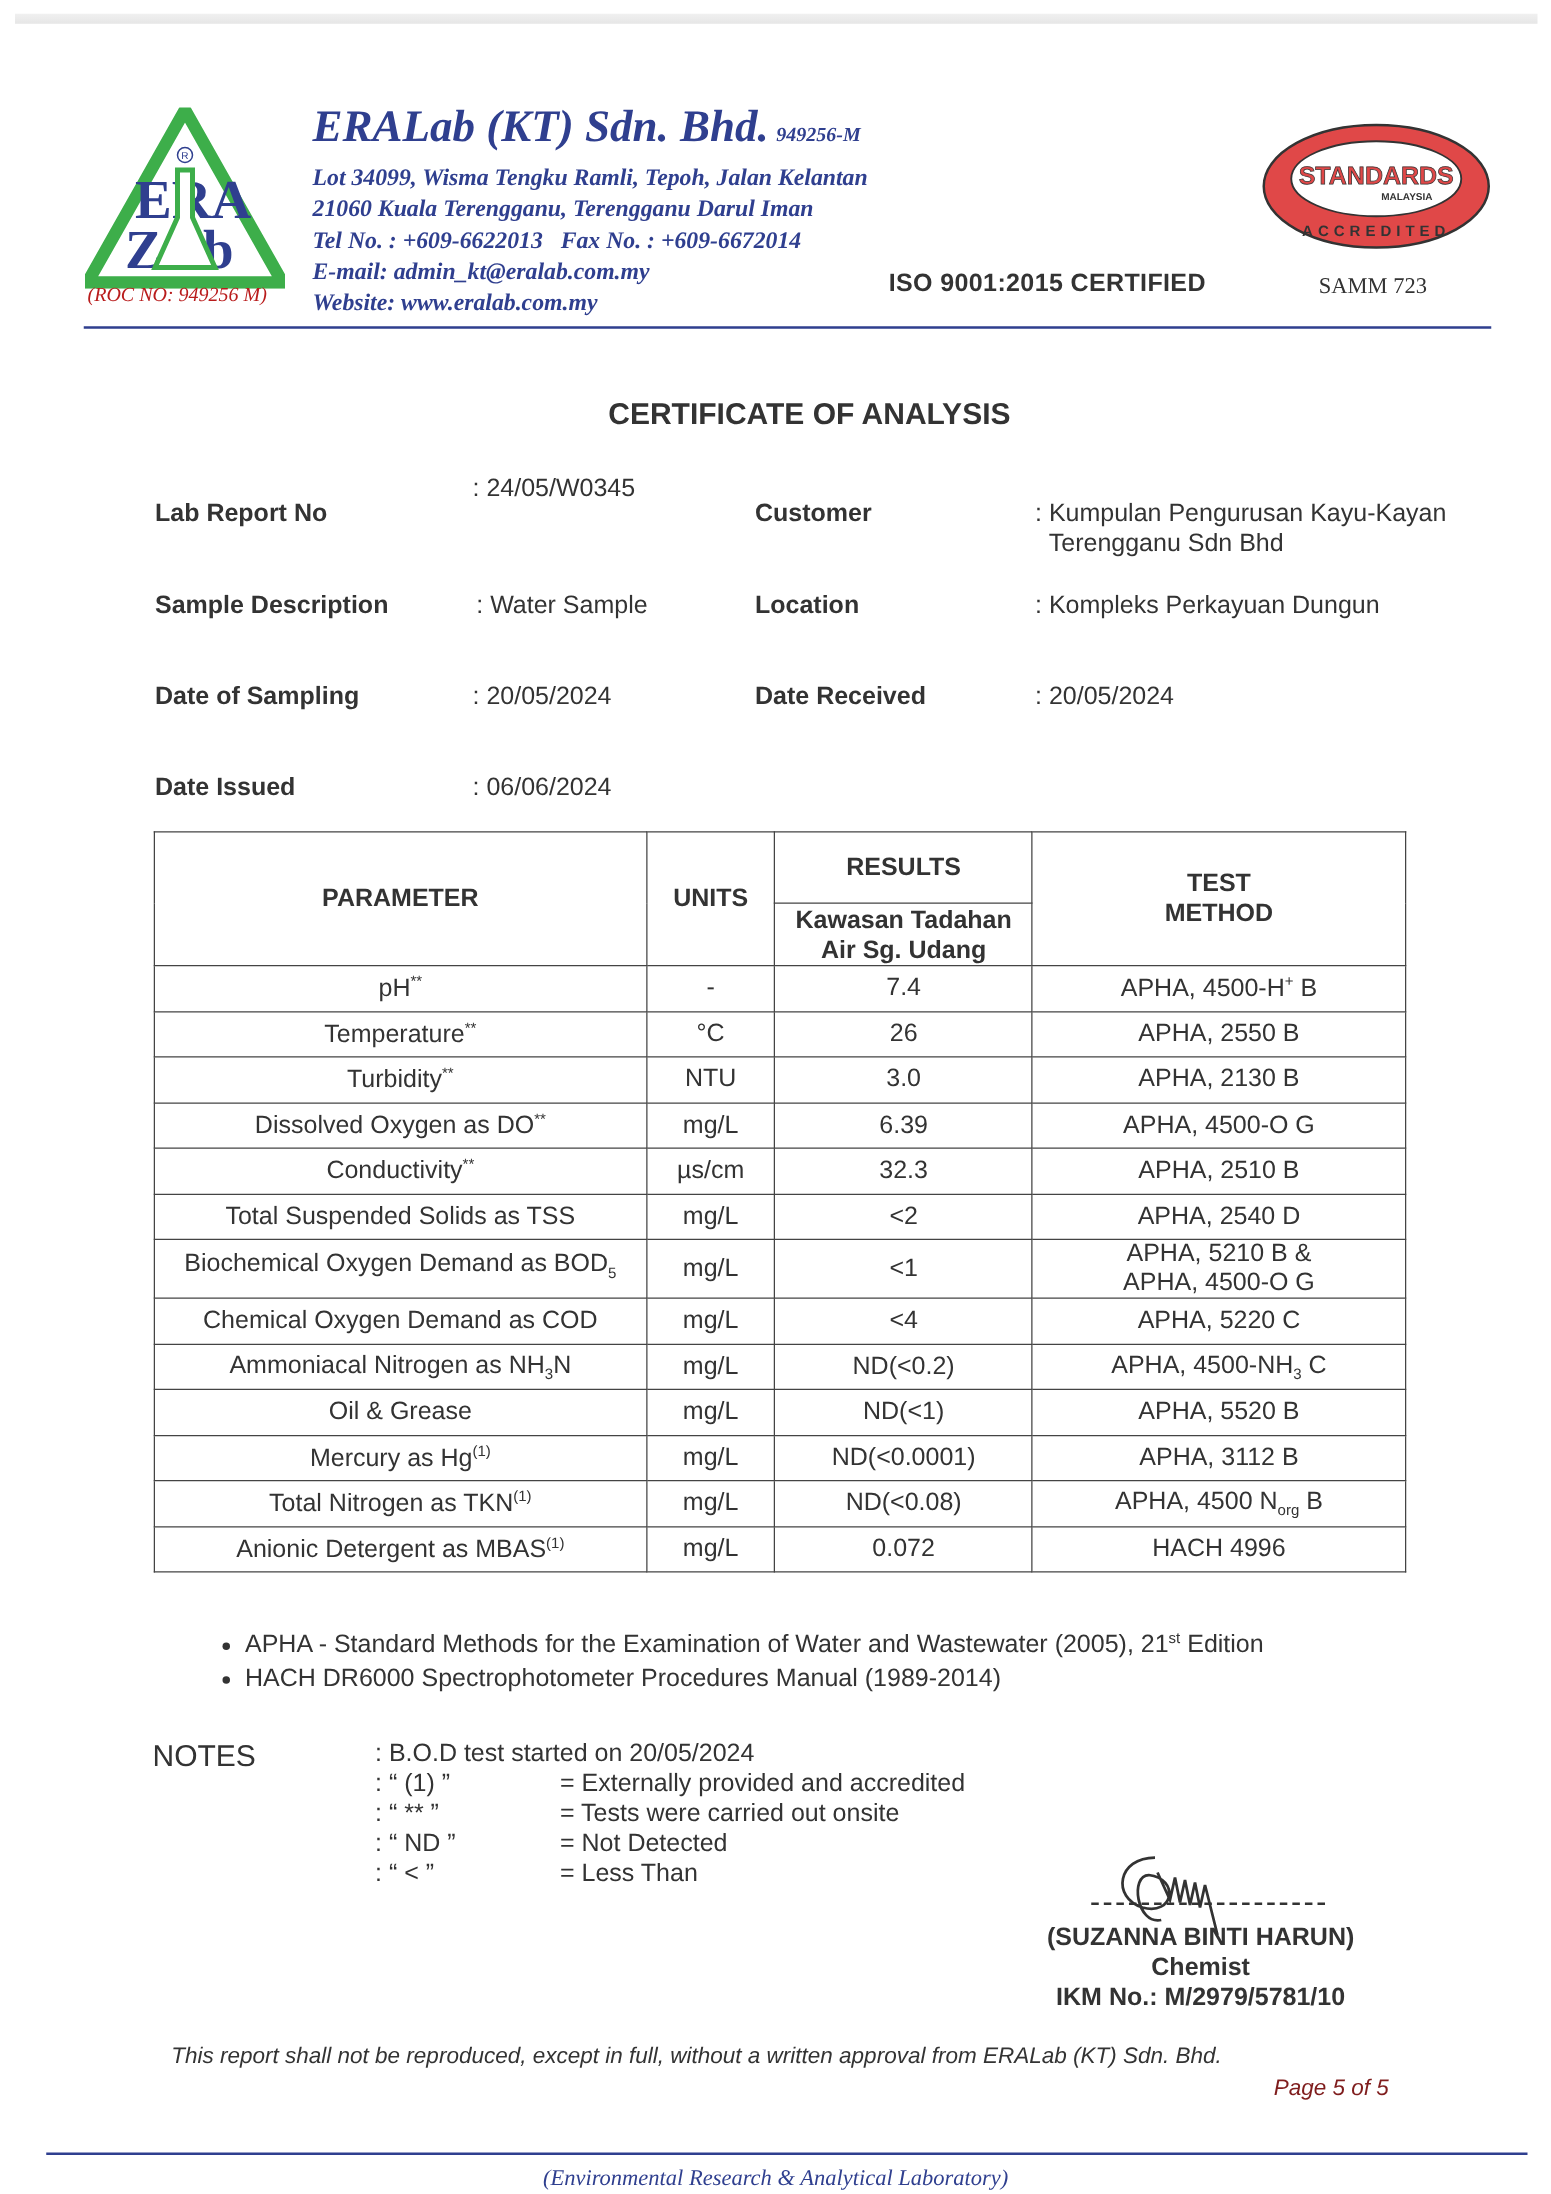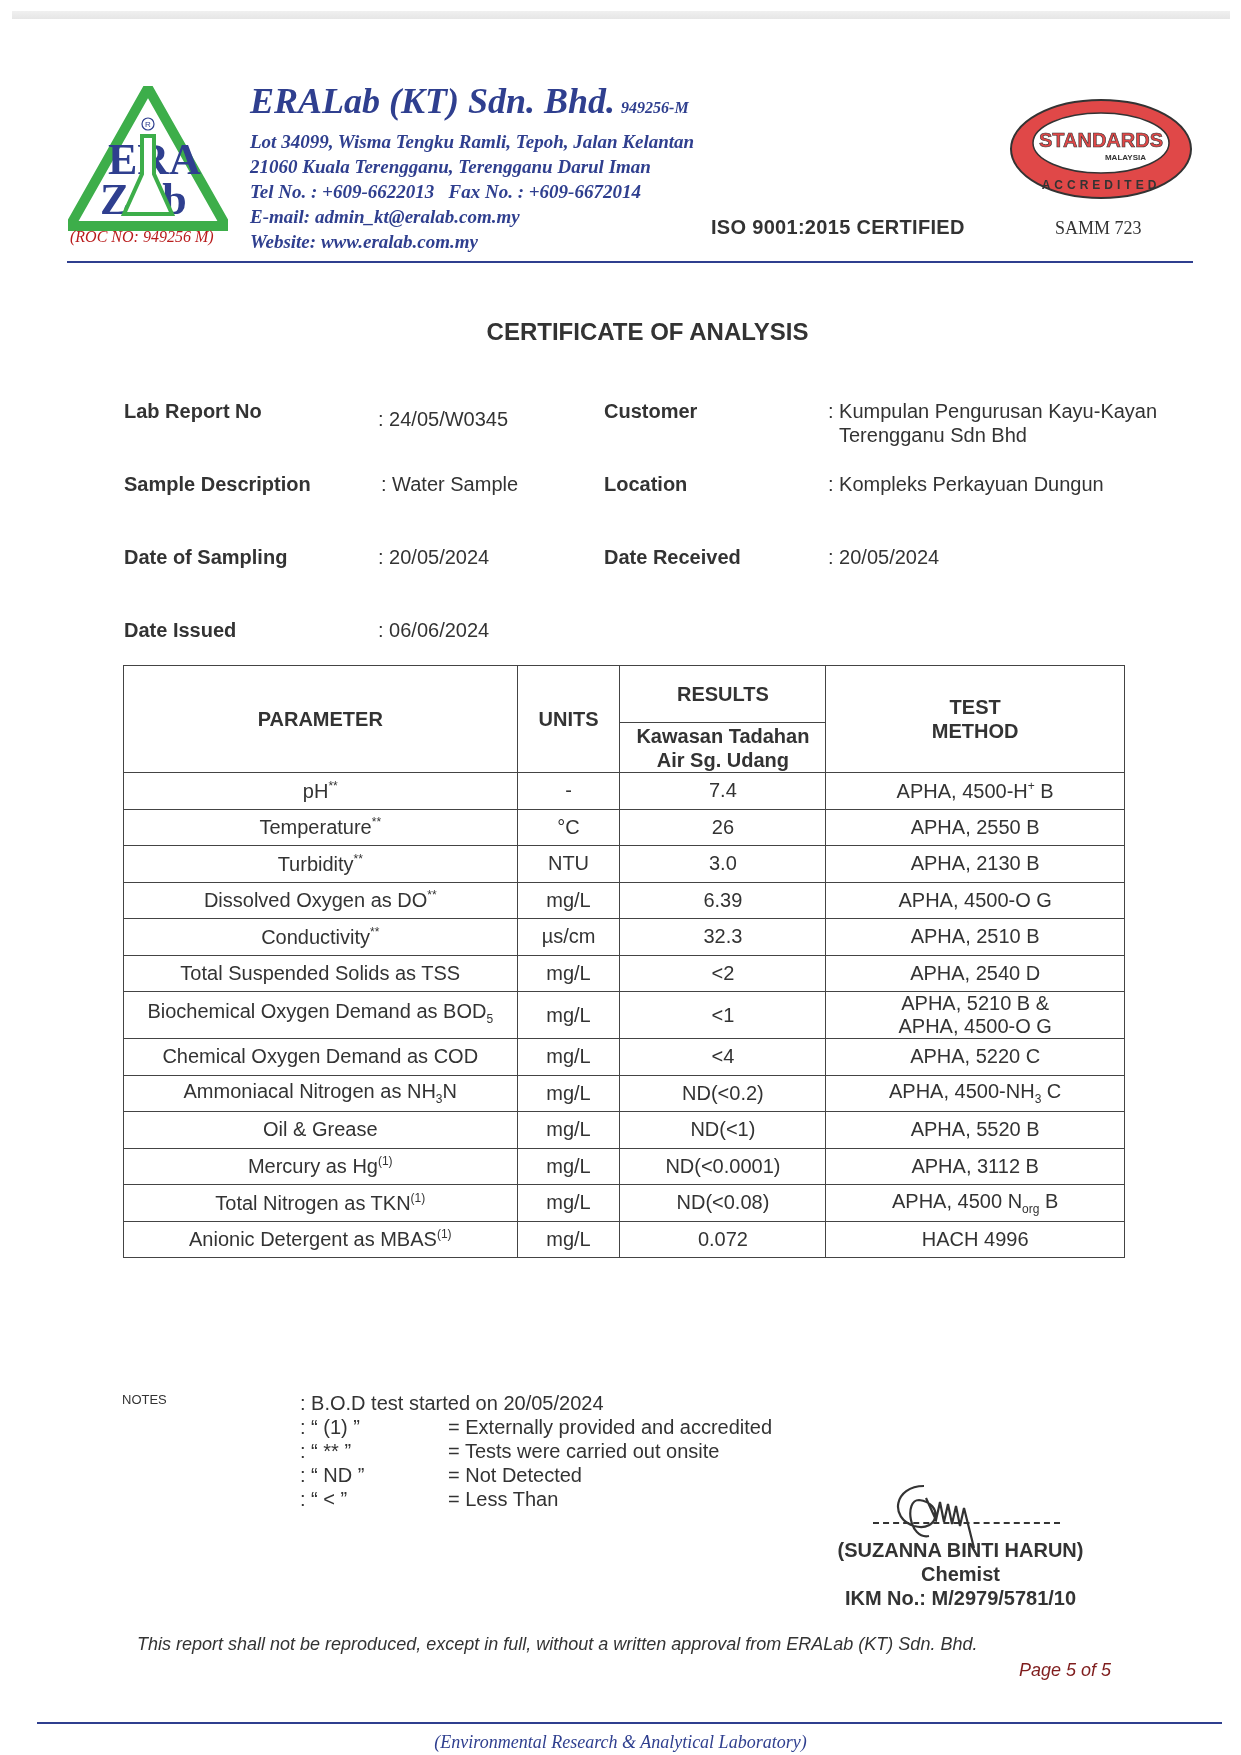--- a/index.html
+++ b/index.html
@@ -20,21 +20,21 @@
   .info.lbl { font-weight:bold; }
   table.results { position:absolute; left:123px; top:665px; width:1002px; border-collapse:collapse; font-size:20px; color:#333; }
   table.results td, table.results th { border:1.5px solid #444; text-align:center; padding:0 4px; }
   table.results th { font-weight:bold; }
   table.results tr.row td { height:35.5px; }
   table.results tr.row.tall td { height:46px; line-height:23px; }
   .refs { position:absolute; left:122px; top:1293px; font-size:20px; color:#333; }
   .refs .head { font-weight:bold; text-decoration:underline; }
   .refs ul { margin:4px 0 0 0; padding-left:74px; }
   .refs li { line-height:27px; }
-  .notes-lbl { position:absolute; left:122px; top:1392px; font-size:13px; color:#333; }
+  .notes-lbl { position:absolute; left:122px; top:1392px; font-size:24px; color:#333; }
   .note { position:absolute; font-size:20px; color:#333; white-space:nowrap; }
   .note .sym { display:inline-block; width:148px; }
   .sign { position:absolute; left:828px; top:1478px; width:290px; }
   .sign .dash { position:absolute; left:45px; top:44px; width:187px; border-top:2px dashed #333; }
   .sign svg { position:absolute; left:56px; top:0px; }
   .sign .who { position:absolute; top:60px; left:0; width:265px; text-align:center; font-weight:bold; font-size:20px; color:#333; line-height:24px; }
   .disclaimer { position:absolute; left:137px; top:1634px; font-style:italic; font-size:18px; color:#333; }
   .page { position:absolute; left:1019px; top:1660px; font-style:italic; font-size:18px; color:#7f1d1d; }
   .rule-bot { position:absolute; left:37px; top:1722px; width:1185px; height:2px; background:#2f3f8f; }
   .footer { position:absolute; left:0; width:1241px; top:1732px; text-align:center; font-family:"Liberation Serif", serif; font-style:italic; font-size:18px; color:#2f3f8f; }
@@ -74,21 +74,21 @@
   <text x="138" y="63" text-anchor="end" font-family="Liberation Sans, sans-serif" font-weight="bold" font-size="8" fill="#333">MALAYSIA</text>
   <text x="93" y="92" text-anchor="middle" font-family="Liberation Sans, sans-serif" font-weight="bold" font-size="12" fill="#333" letter-spacing="4">ACCREDITED</text>
 </svg>
 <div class="samm">SAMM 723</div>
 
 <div class="rule-top"></div>
 
 <div class="title">CERTIFICATE OF ANALYSIS</div>
 
 <div class="info lbl" style="left:124px;top:400px;">Lab Report No</div>
-<div class="info" style="left:378px;top:408px;">: 24/05/W0345</div>
+<div class="info" style="left:378px;top:380px;">: 24/05/W0345</div>
 <div class="info lbl" style="left:604px;top:400px;">Customer</div>
 <div class="info" style="left:828px;top:400px;">: Kumpulan Pengurusan Kayu-Kayan</div>
 <div class="info" style="left:839px;top:424px;">Terengganu Sdn Bhd</div>
 
 <div class="info lbl" style="left:124px;top:473px;">Sample Description</div>
 <div class="info" style="left:381px;top:473px;">: Water Sample</div>
 <div class="info lbl" style="left:604px;top:473px;">Location</div>
 <div class="info" style="left:828px;top:473px;">: Kompleks Perkayuan Dungun</div>
 
 <div class="info lbl" style="left:124px;top:546px;">Date of Sampling</div>
@@ -193,20 +193,24 @@
       <tr class="row">
         <td><span>Anionic Detergent as MBAS</span><sup>(1)</sup></td>
         <td>mg/L</td>
         <td>0.072</td>
         <td><span>HACH 4996</span></td>
       </tr>
     </tbody>
 </table>
 
 <div class="refs">
+  <ul>
+    <li><span>APHA - Standard Methods for the Examination of Water and Wastewater (2005), 21</span><sup>st</sup><span> Edition</span></li>
+    <li><span>HACH DR6000 Spectrophotometer Procedures Manual (1989-2014)</span></li>
+  </ul>
 </div>
 
 <div class="notes-lbl">NOTES</div>
 <div class="note" style="left:300px;top:1392px;">: B.O.D test started on 20/05/2024</div>
 <div class="note" style="left:300px;top:1416px;"><span class="sym">: “  (1)  ”</span><span>= Externally provided and accredited</span></div>
 <div class="note" style="left:300px;top:1440px;"><span class="sym">: “  **  ”</span><span>= Tests were carried out onsite</span></div>
 <div class="note" style="left:300px;top:1464px;"><span class="sym">: “  ND  ”</span><span>= Not Detected</span></div>
 <div class="note" style="left:300px;top:1488px;"><span class="sym">: “  &lt;  ”</span><span>= Less Than</span></div>
 
 <div class="sign">

